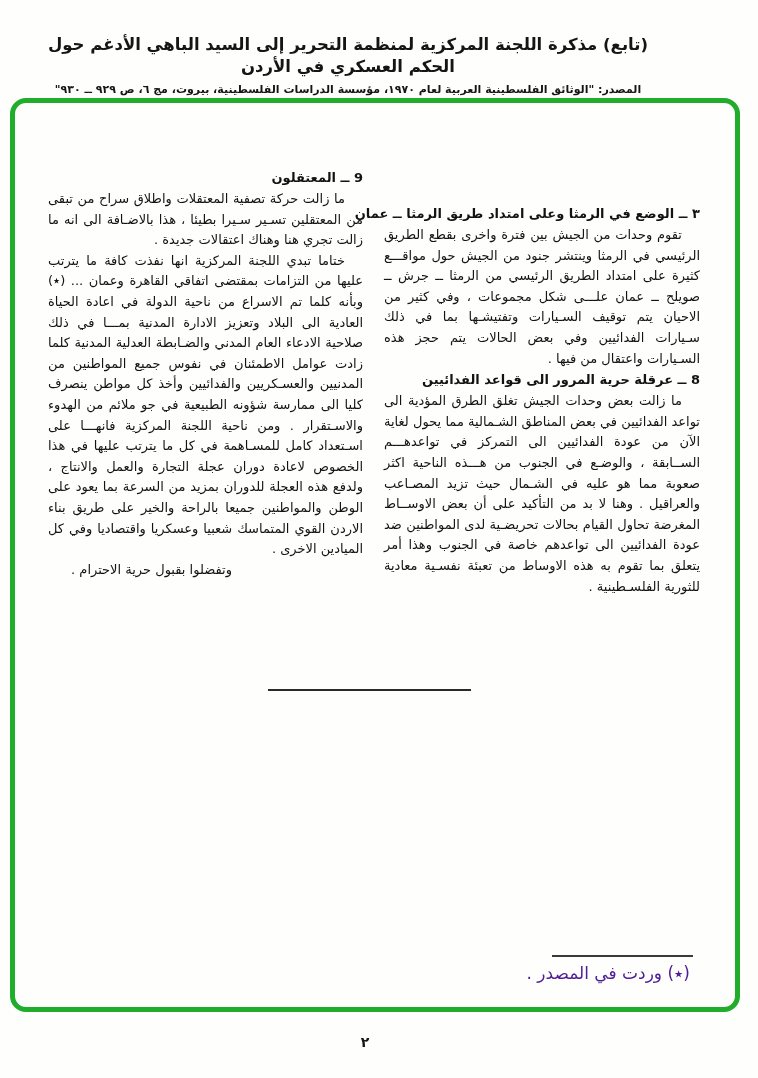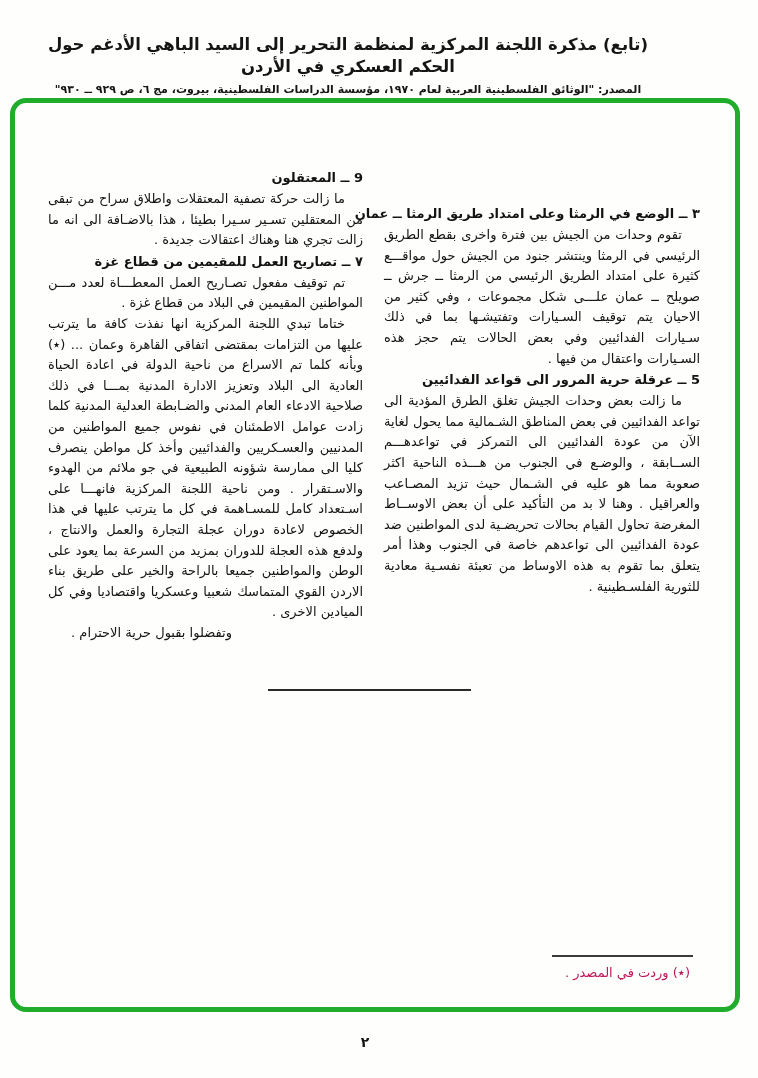--- a/index.html
+++ b/index.html
@@ -72,23 +72,23 @@
   }
   .fn-rule {
     position: absolute;
     top: 852px; right: 42px;
     width: 141px; height: 2px;
     background: #3a3a3a;
   }
   .fn-text {
     position: absolute;
     top: 860px; right: 45px;
-    font-size: 13px;
+    font-size: 17px;
     line-height: 20px;
-    color: #be185d;
+    color: #4c1d95;
   }
   .page-num {
     position: absolute;
     top: 1034px; left: 0;
     width: 730px;
     text-align: center;
     font-size: 14px;
     font-weight: bold;
   }
 </style>
@@ -101,35 +101,31 @@
 </header>
 
 <div class="frame">
 
   <div class="col col-right">
     <section>
       <h2 class="sec-h">٣ ــ الوضع في الرمثا وعلى امتداد طريق الرمثا ــ عمان</h2>
       <p class="para">تقوم وحدات من الجيش بين فترة واخرى بقطع الطريق الرئيسي في الرمثا وينتشر جنود من الجيش حول مواقـــع كثيرة على امتداد الطريق الرئيسي من الرمثا ــ جرش ــ صويلح ــ عمان علـــى شكل مجموعات ، وفي كثير من الاحيان يتم توقيف السـيارات وتفتيشـها بما في ذلك سـيارات الفدائيين وفي بعض الحالات يتم حجز هذه السـيارات واعتقال من فيها .</p>
     </section>
     <section>
-      <h2 class="sec-h">5 ــ عرقلة حرية المرور الى قواعد الفدائيين</h2>
+      <h2 class="sec-h">8 ــ عرقلة حرية المرور الى قواعد الفدائيين</h2>
       <p class="para">ما زالت بعض وحدات الجيش تغلق الطرق المؤدية الى تواعد الفدائيين في بعض المناطق الشـمالية مما يحول لغاية الآن من عودة الفدائيين الى التمركز في تواعدهـــم الســابقة ، والوضـع في الجنوب من هـــذه الناحية اكثر صعوبة مما هو عليه في الشـمال حيث تزيد المصـاعب والعراقيل . وهنا لا بد من التأكيد على أن بعض الاوســاط المغرضة تحاول القيام بحالات تحريضـية لدى المواطنين ضد عودة الفدائيين الى تواعدهم خاصة في الجنوب وهذا أمر يتعلق بما تقوم به هذه الاوساط من تعبئة نفسـية معادية للثورية الفلسـطينية .</p>
     </section>
     <section>
     </section>
   </div>
 
   <div class="col col-left">
     <section>
       <h2 class="sec-h">9 ــ المعتقلون</h2>
       <p class="para">ما زالت حركة تصفية المعتقلات واطلاق سراح من تبقى من المعتقلين تسـير سـيرا بطيئا ، هذا بالاضـافة الى انه ما زالت تجري هنا وهناك اعتقالات جديدة .</p>
-    </section>
-    <section>
-      <h2 class="sec-h">٧ ــ تصاريح العمل للمقيمين من قطاع غزة</h2>
-      <p class="para">تم توقيف مفعول تصـاريح العمل المعطـــاة لعدد مـــن المواطنين المقيمين في البلاد من قطاع غزة .</p>
     </section>
     <p class="para">ختاما تبدي اللجنة المركزية انها نفذت كافة ما يترتب عليها من التزامات بمقتضى اتفاقي القاهرة وعمان ... (٭) وبأنه كلما تم الاسراع من ناحية الدولة في اعادة الحياة العادية الى البلاد وتعزيز الادارة المدنية بمـــا في ذلك صلاحية الادعاء العام المدني والضـابطة العدلية المدنية كلما زادت عوامل الاطمئنان في نفوس جميع المواطنين من المدنيين والعسـكريين والفدائيين وأخذ كل مواطن ينصرف كليا الى ممارسة شؤونه الطبيعية في جو ملائم من الهدوء والاسـتقرار . ومن ناحية اللجنة المركزية فانهـــا على اسـتعداد كامل للمسـاهمة في كل ما يترتب عليها في هذا الخصوص لاعادة دوران عجلة التجارة والعمل والانتاج ، ولدفع هذه العجلة للدوران بمزيد من السرعة بما يعود على الوطن والمواطنين جميعا بالراحة والخير على طريق بناء الاردن القوي المتماسك شعبيا وعسكريا واقتصاديا وفي كل الميادين الاخرى .</p>
     <p class="para signoff">وتفضلوا بقبول حرية الاحترام .</p>
   </div>
 
   <div class="end-rule"></div>
 
   <div class="fn-rule"></div>
   <div class="fn-text">(٭) وردت في المصدر .</div>
 

